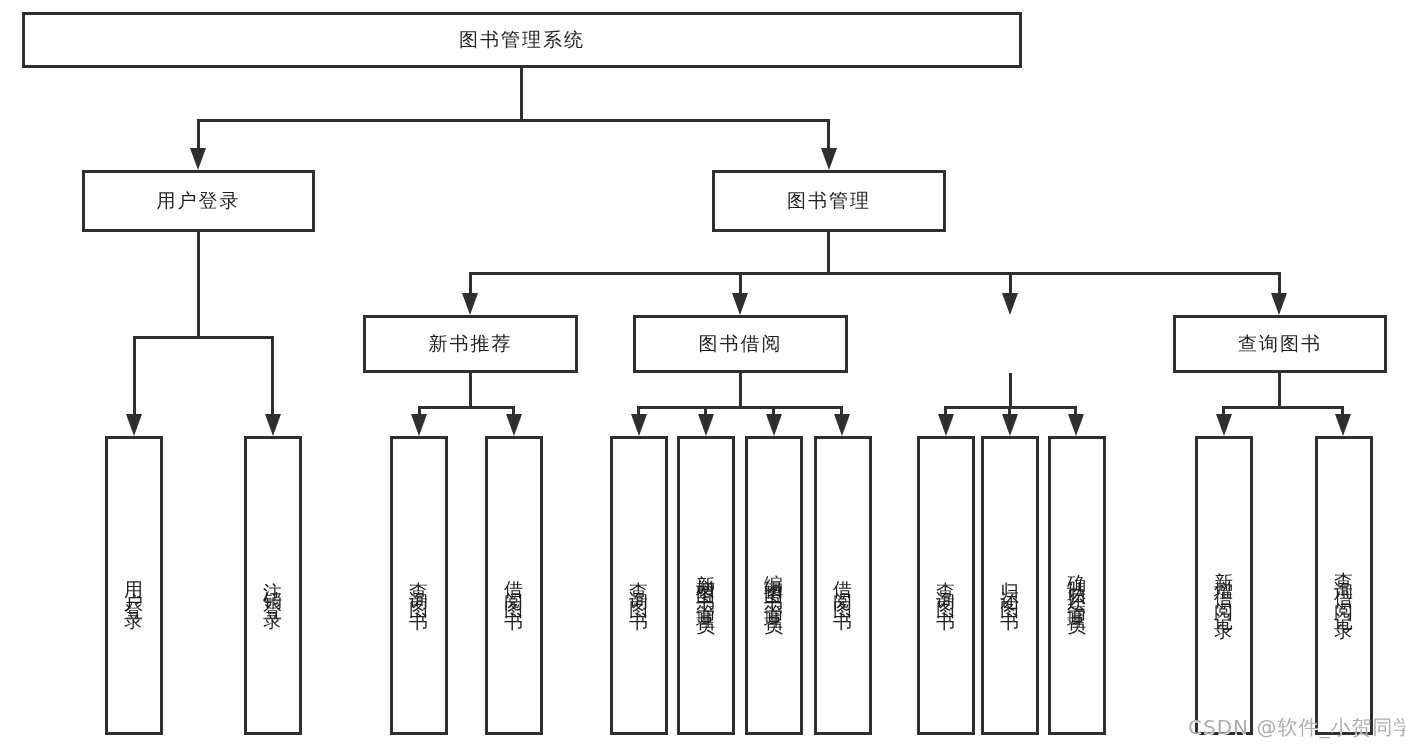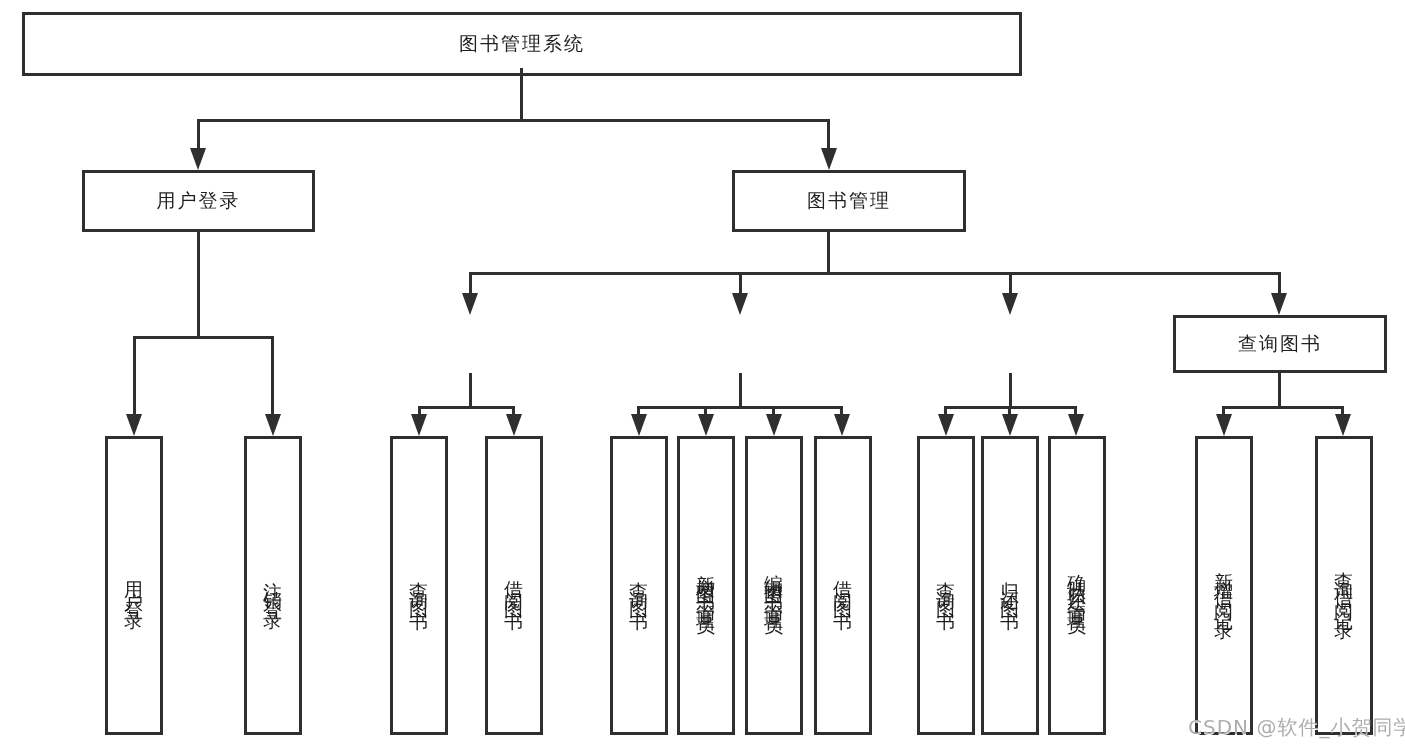--- a/index.html
+++ b/index.html
@@ -57,35 +57,35 @@
     white-space:nowrap;
     text-shadow:0 1px 0 #ffffff;
     z-index:5;
   }
 </style>
 </head>
 <body>
 
 <div id="canvas">
 
-  <div class="box" style="left:22px; top:12px; width:1000px; height:64px;">
+  <div class="box" style="left:22px; top:12px; width:1000px; height:56px;">
     <span class="hlabel">图书管理系统</span>
   </div>
 
   <div class="vline" style="left:520px; top:68px; height:53px;"></div>
   <div class="hline" style="left:197px; top:119px; width:633px;"></div>
   <div class="vline" style="left:197px; top:119px; height:32px;"></div>
   <div class="arr" style="left:190px; top:148px;"></div>
   <div class="vline" style="left:827px; top:119px; height:32px;"></div>
   <div class="arr" style="left:821px; top:148px;"></div>
 
   <div class="box" style="left:82px; top:170px; width:233px; height:62px;">
     <span class="hlabel">用户登录</span>
   </div>
-  <div class="box" style="left:712px; top:170px; width:234px; height:62px;margin-left:20px;">
+  <div class="box" style="left:712px; top:170px; width:234px; height:62px;">
     <span class="hlabel">图书管理</span>
   </div>
 
   <div class="vline" style="left:197px; top:232px; height:104px;"></div>
   <div class="hline" style="left:133px; top:336px; width:141px;"></div>
   <div class="vline" style="left:133px; top:336px; height:80px;"></div>
   <div class="arr" style="left:126px; top:414px;"></div>
   <div class="vline" style="left:271px; top:336px; height:80px;"></div>
   <div class="arr" style="left:265px; top:414px;"></div>
 
@@ -93,20 +93,26 @@
   <div class="hline" style="left:469px; top:272px; width:811px;"></div>
   <div class="vline" style="left:469px; top:272px; height:24px;"></div>
   <div class="arr" style="left:462px; top:293px;"></div>
   <div class="vline" style="left:739px; top:272px; height:24px;"></div>
   <div class="arr" style="left:732px; top:293px;"></div>
   <div class="vline" style="left:1009px; top:272px; height:24px;"></div>
   <div class="arr" style="left:1002px; top:293px;"></div>
   <div class="vline" style="left:1278px; top:272px; height:24px;"></div>
   <div class="arr" style="left:1271px; top:293px;"></div>
 
+  <div class="box" style="left:363px; top:315px; width:215px; height:58px;">
+    <span class="hlabel">新书推荐</span>
+  </div>
+  <div class="box" style="left:633px; top:315px; width:215px; height:58px;">
+    <span class="hlabel">图书借阅</span>
+  </div>
   <div class="box" style="left:1173px; top:315px; width:214px; height:58px;">
     <span class="hlabel">查询图书</span>
   </div>
 
   <div class="vline" style="left:469px; top:373px; height:33px;"></div>
   <div class="hline" style="left:418px; top:406px; width:97px;"></div>
   <div class="vline" style="left:418px; top:406px; height:10px;"></div>
   <div class="arr" style="left:411px; top:414px;"></div>
   <div class="vline" style="left:512px; top:406px; height:10px;"></div>
   <div class="arr" style="left:506px; top:414px;"></div>

